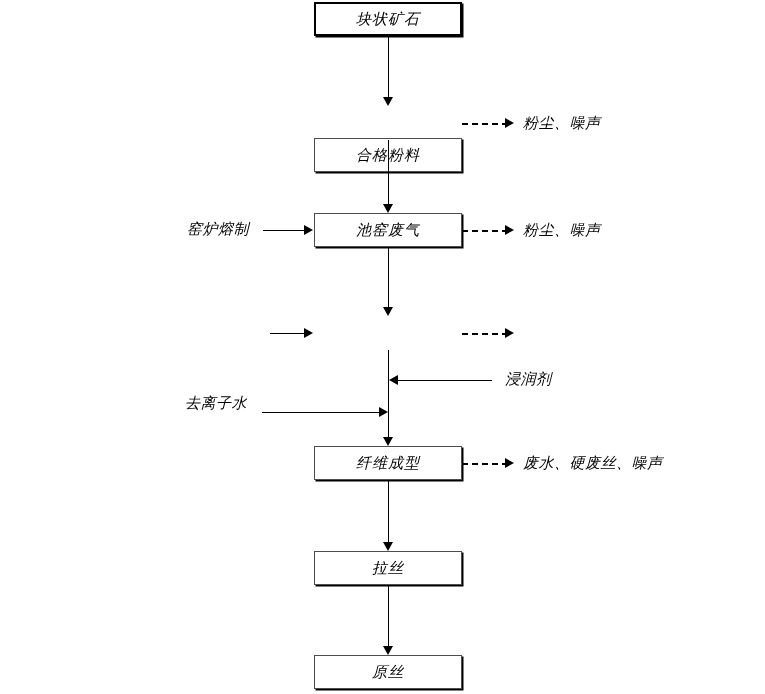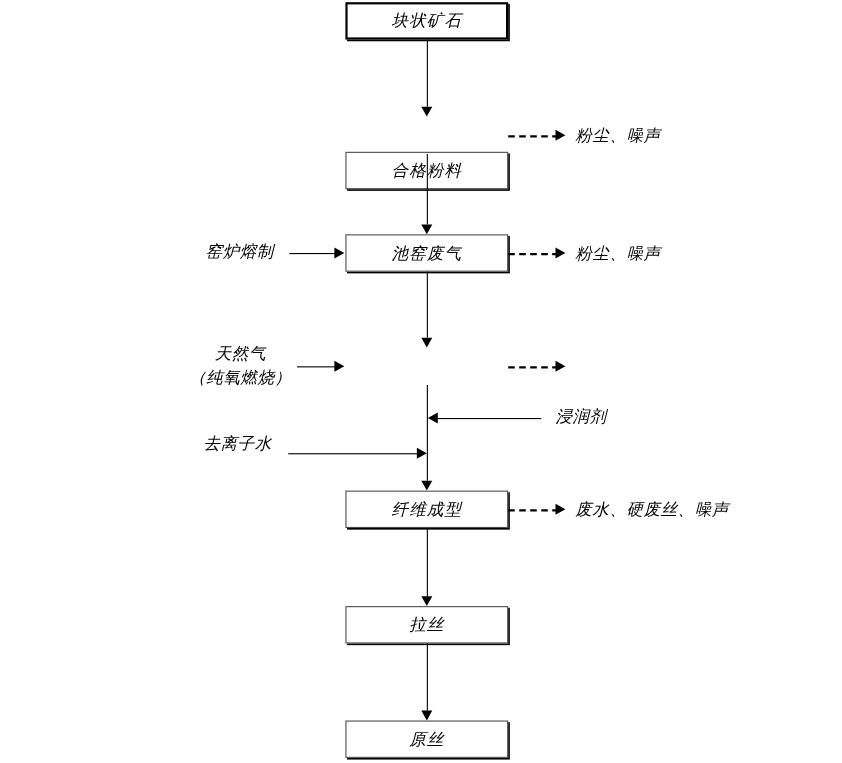--- a/index.html
+++ b/index.html
@@ -152,24 +152,20 @@
   <div class="arrow-right" style="left:505px; top:328px;"></div>
 
   <div class="hdash" style="left:462px; top:463px; width:46px;"></div>
   <div class="arrow-right" style="left:505px; top:458px;"></div>
   <div class="label" style="left:523px; top:453px;">废水、硬废丝、噪声</div>
 
   <div class="label" style="left:187px; top:219px;">窑炉熔制</div>
   <div class="hline" style="left:263px; top:230px; width:43px;"></div>
   <div class="arrow-right" style="left:304px; top:225px;"></div>
 
-  <div class="label two-line" style="left:172px; top:310px;">
-    <div>天然气</div>
-    <div>（纯氧燃烧）</div>
-  </div>
   <div class="hline" style="left:270px; top:333px; width:36px;"></div>
   <div class="arrow-right" style="left:304px; top:328px;"></div>
 
   <div class="label" style="left:505px; top:369px;">浸润剂</div>
   <div class="hline" style="left:398px; top:380px; width:94px;"></div>
   <div class="arrow-left" style="left:389px; top:375px;"></div>
 
   <div class="label" style="left:185px; top:393px;">去离子水</div>
   <div class="hline" style="left:262px; top:412px; width:118px;"></div>
   <div class="arrow-right" style="left:379px; top:407px;"></div>

